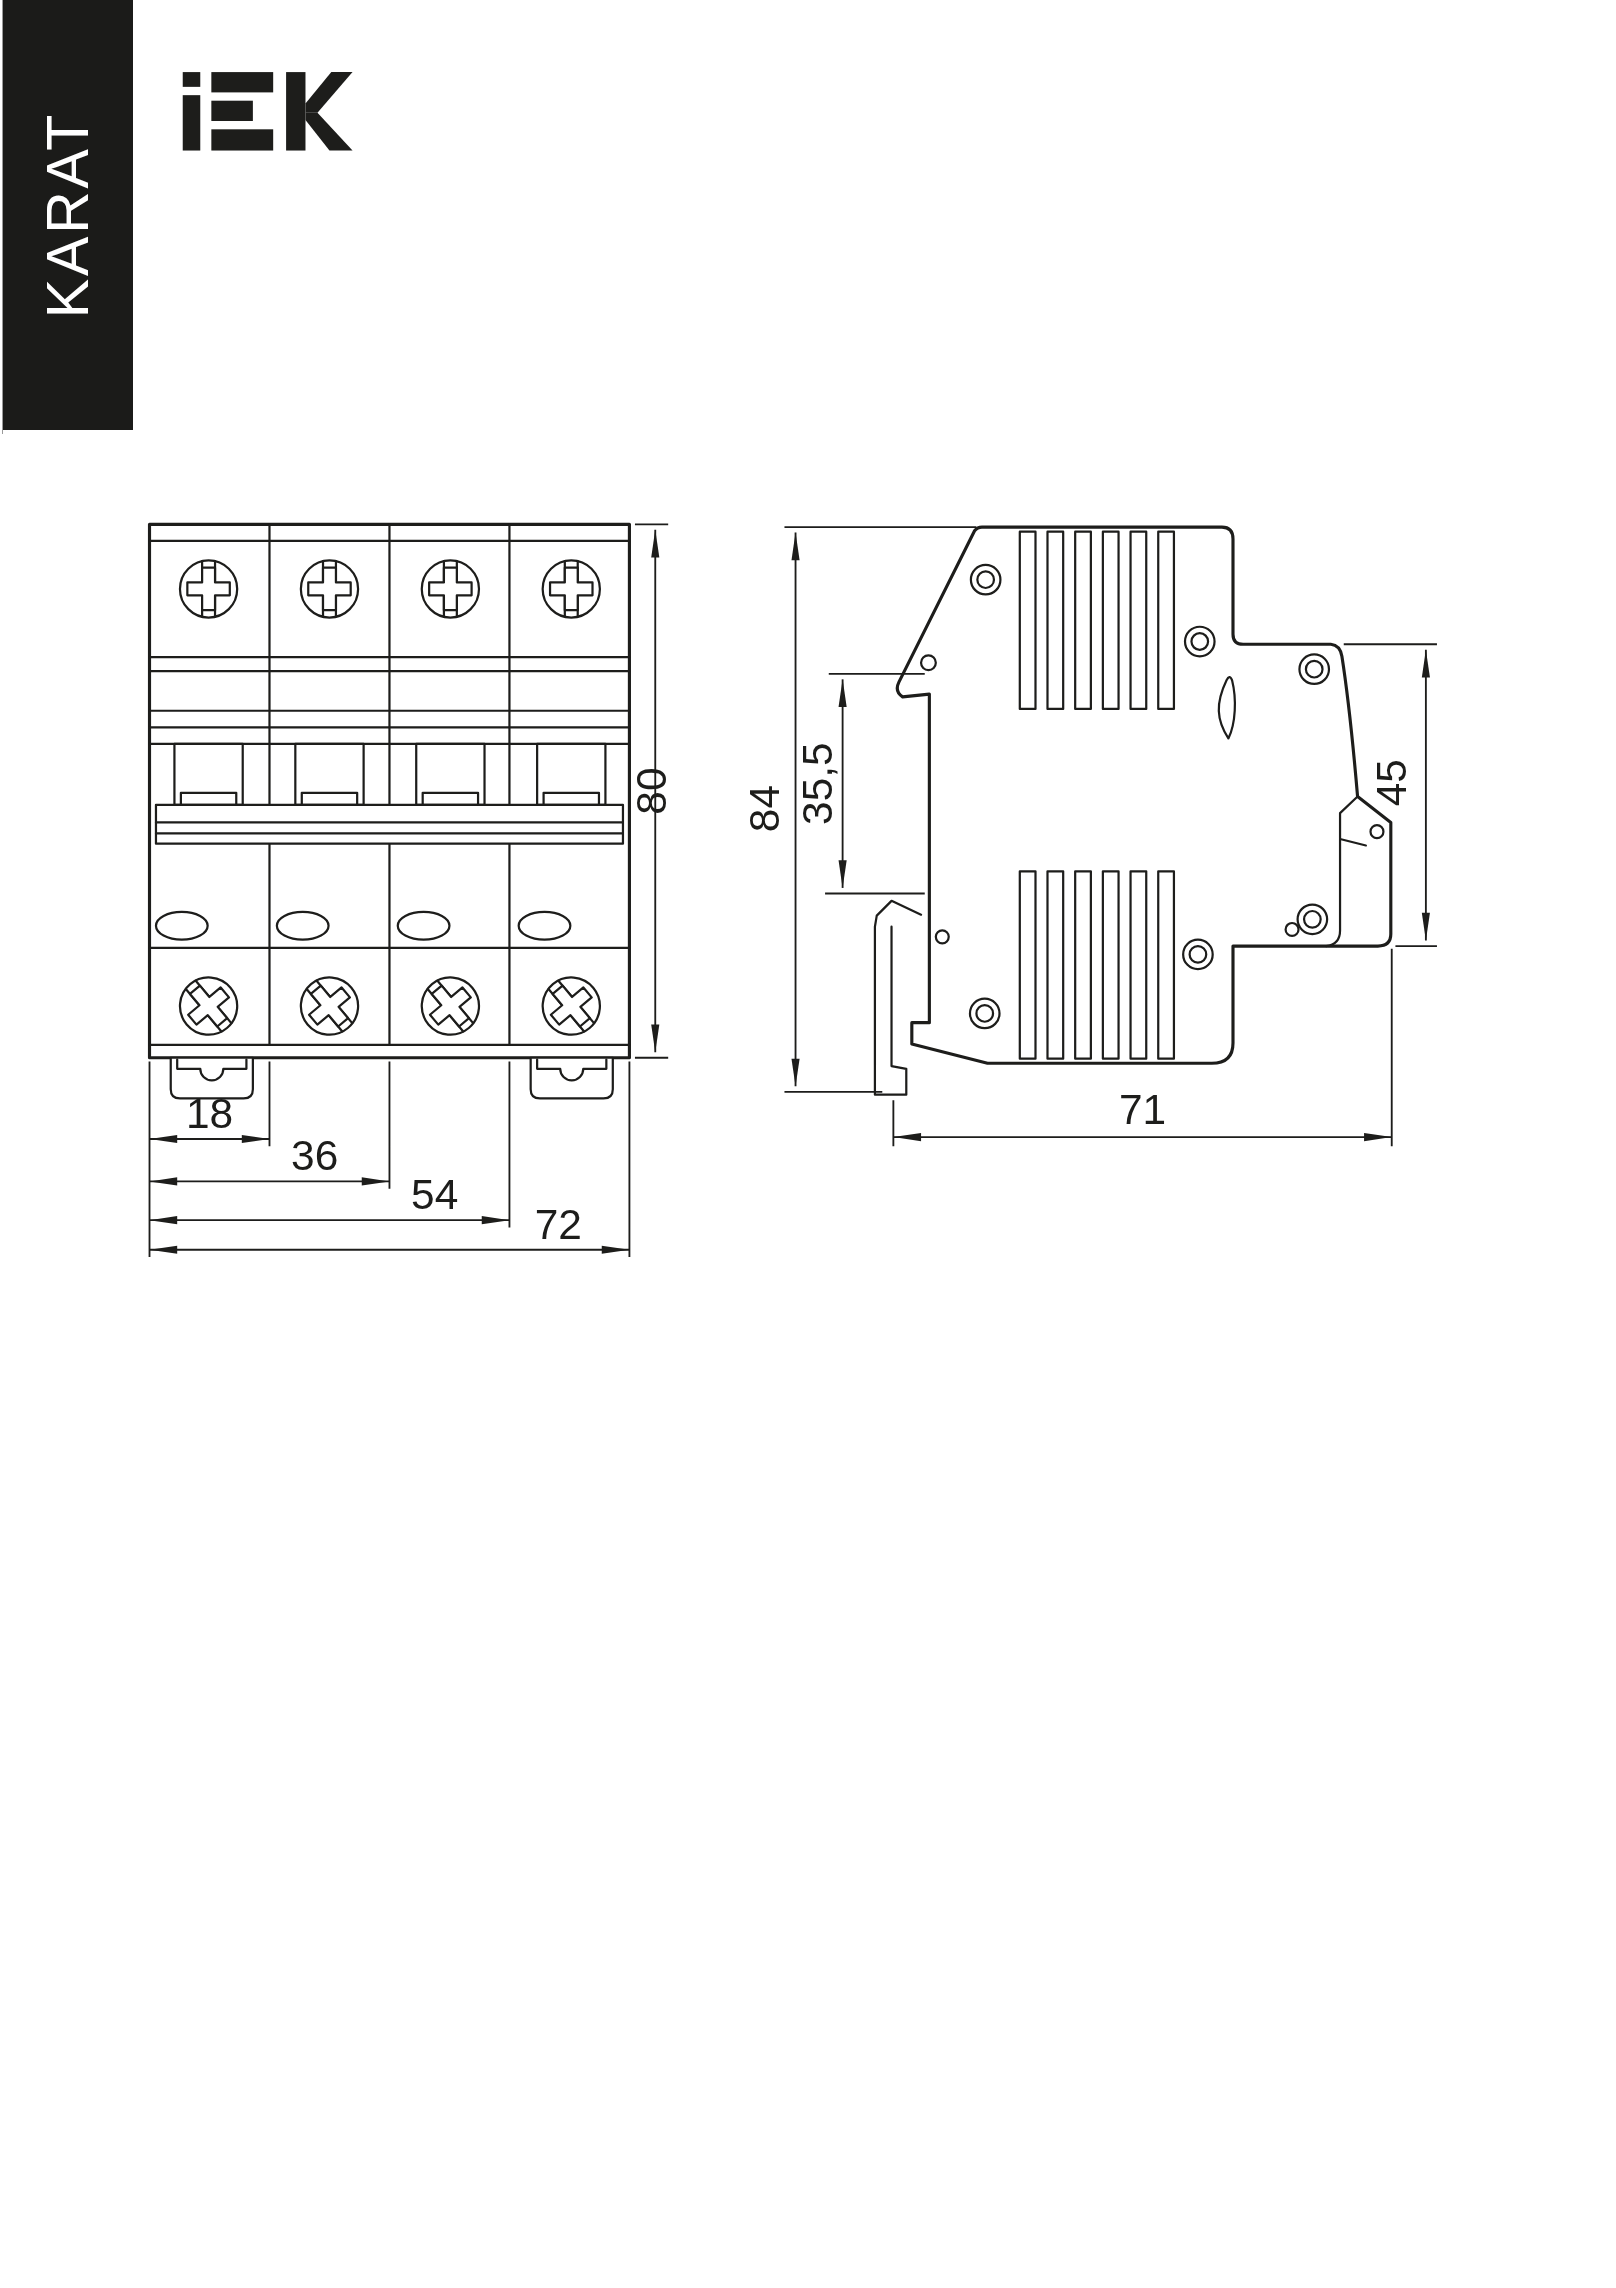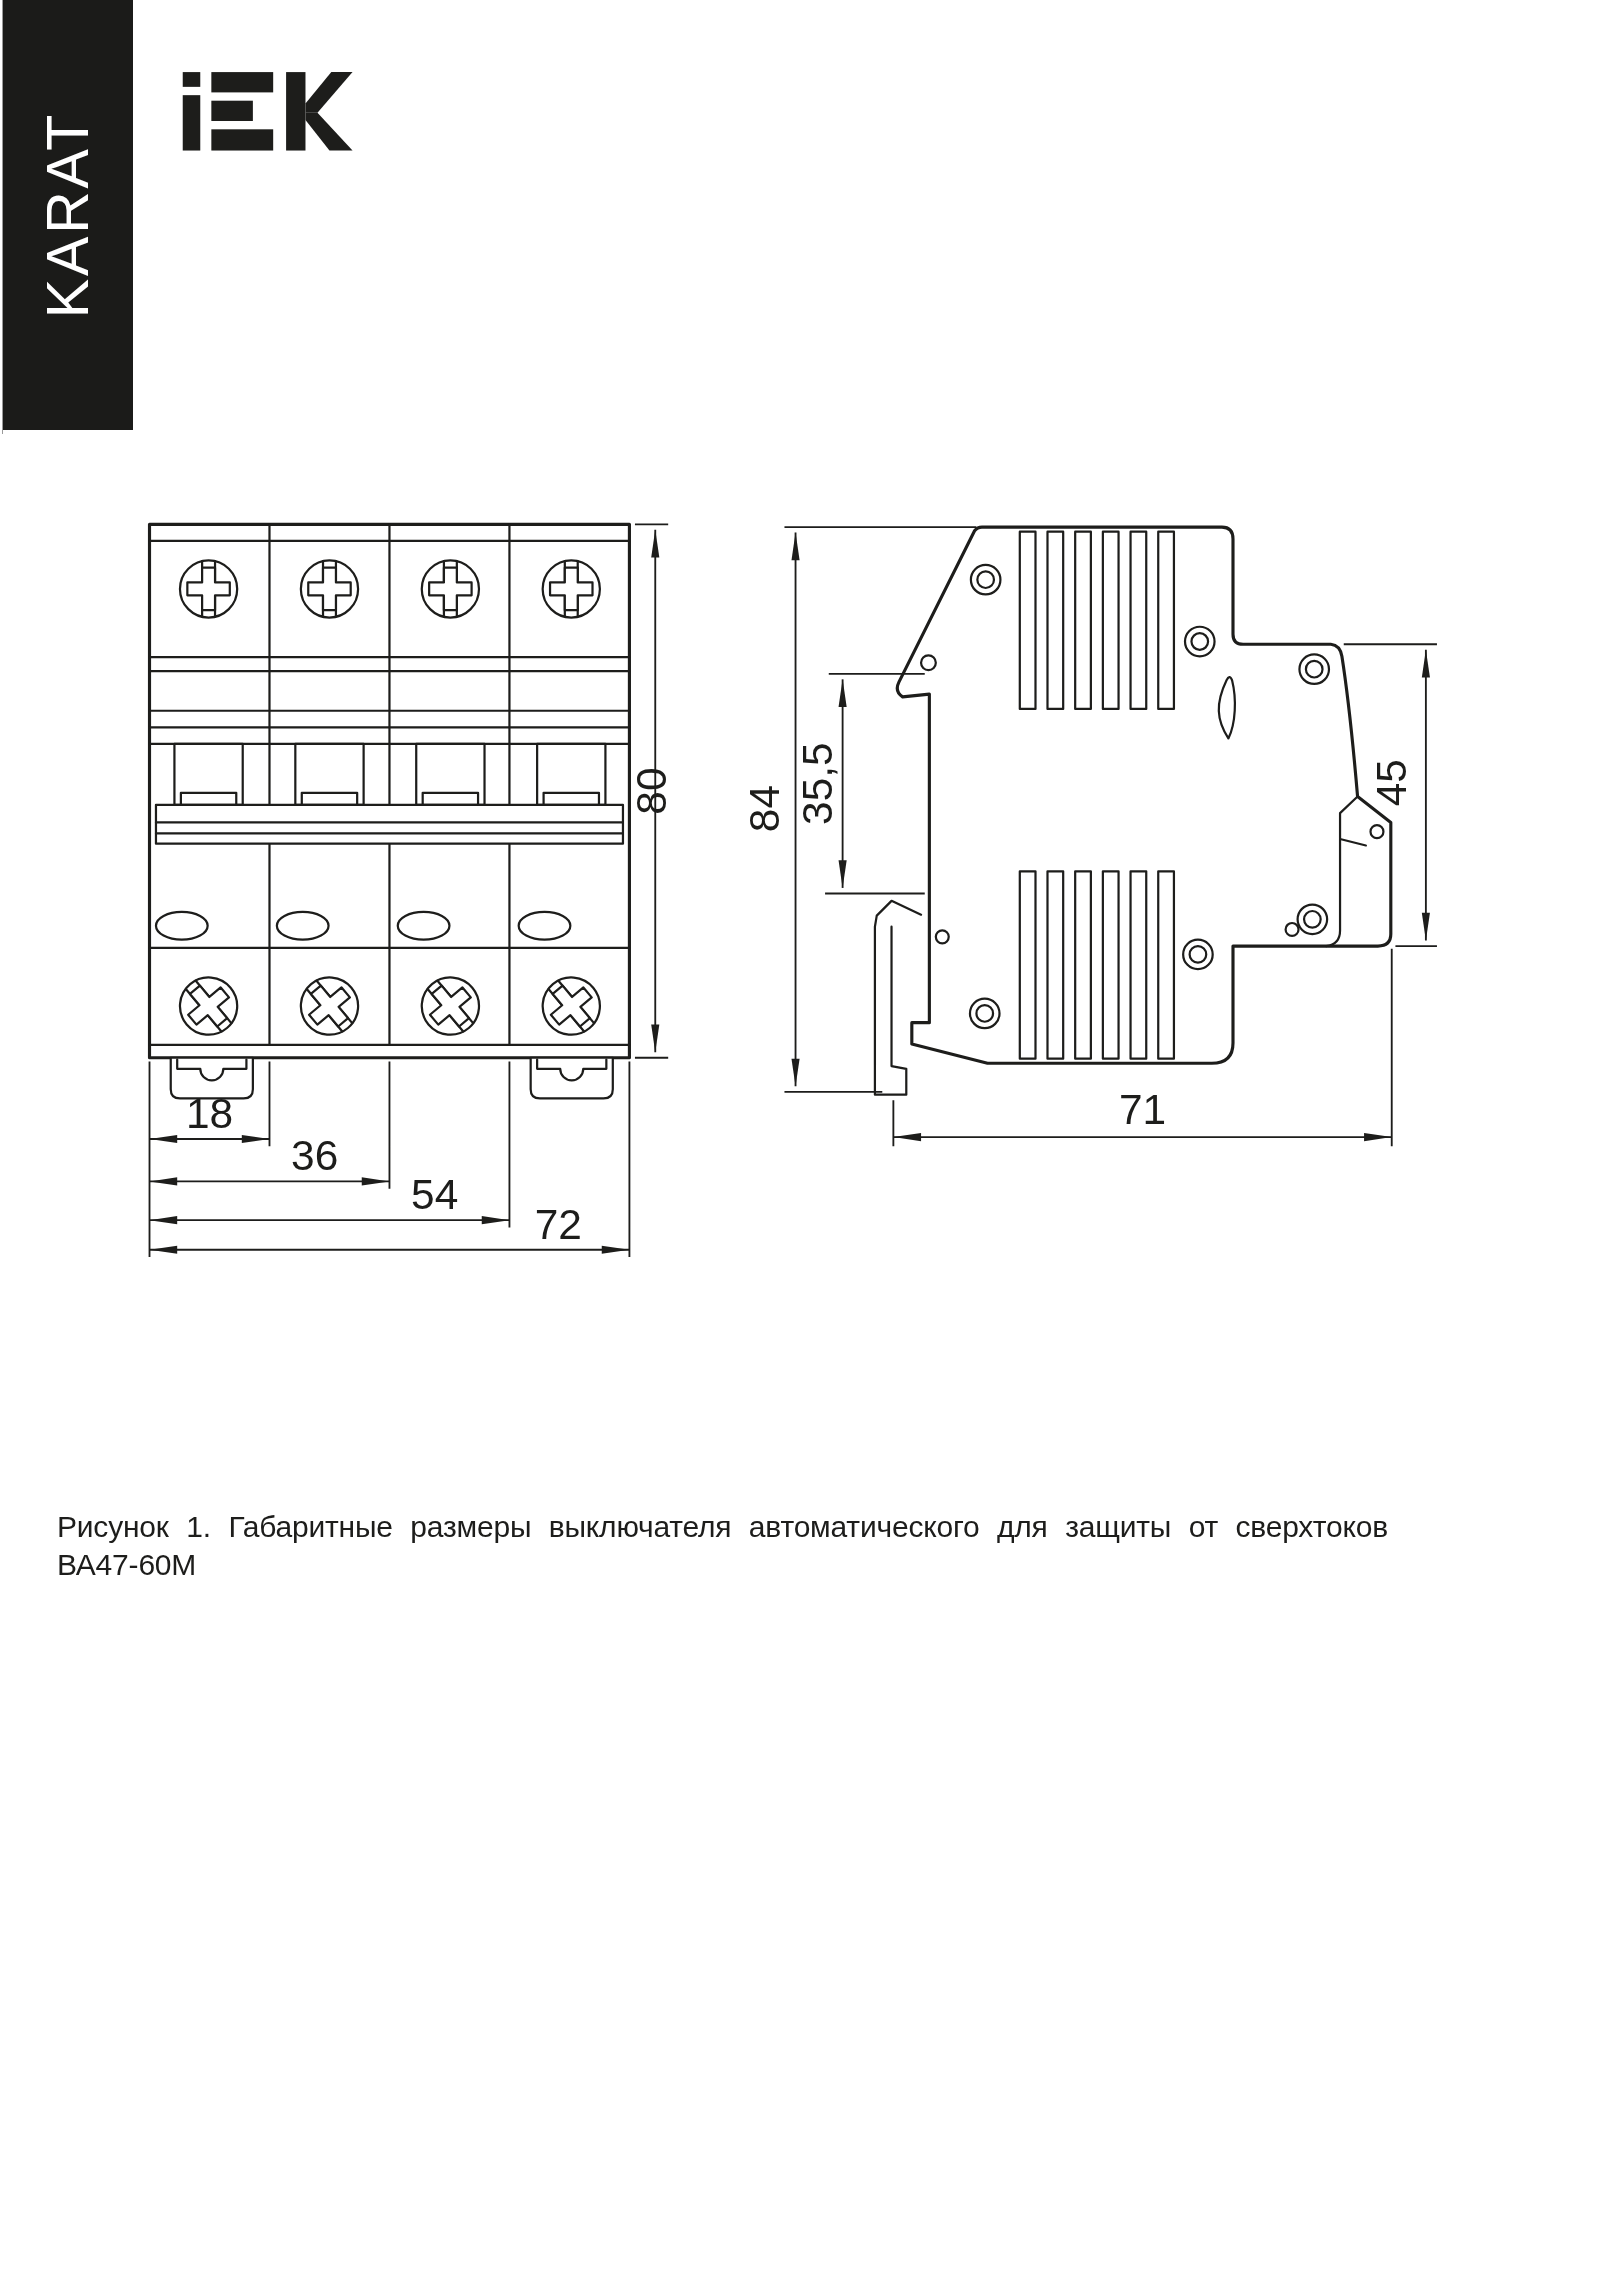--- a/index.html
+++ b/index.html
@@ -249,15 +249,14 @@
         <line x1="1545" y1="704" x2="1545" y2="1019" class="s1" marker-start="url(#arr)" marker-end="url(#arr)"></line>
         <line x1="968" y1="1232" x2="1508" y2="1232" class="s1" marker-start="url(#arr)" marker-end="url(#arr)"></line>
         <text class="dt" transform="translate(844,876) rotate(-90)" text-anchor="middle">84</text>
         <text class="dt" transform="translate(902,849) rotate(-90)" text-anchor="middle">35,5</text>
         <text class="dt" transform="translate(1523,848) rotate(-90)" text-anchor="middle">45</text>
         <text class="dt" x="1238" y="1218" text-anchor="middle">71</text>
       </g>
     </g>
   </svg>
 
-  <div class="caption">Рисунок 1. Габаритные размеры выключателя автоматического для защиты от сверхтоков ВА47-60М</div>
 </div>
 
 
 </body></html>

